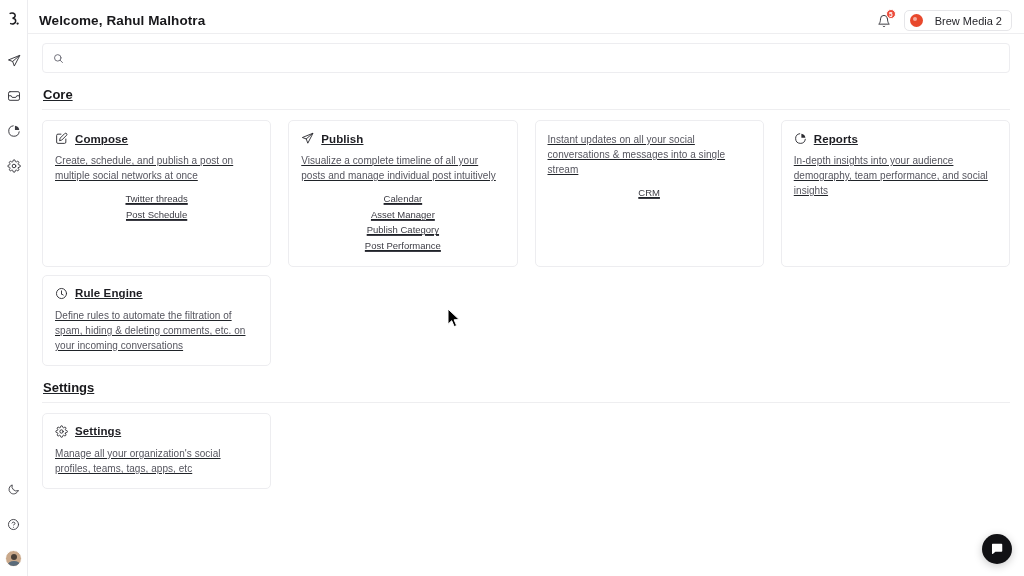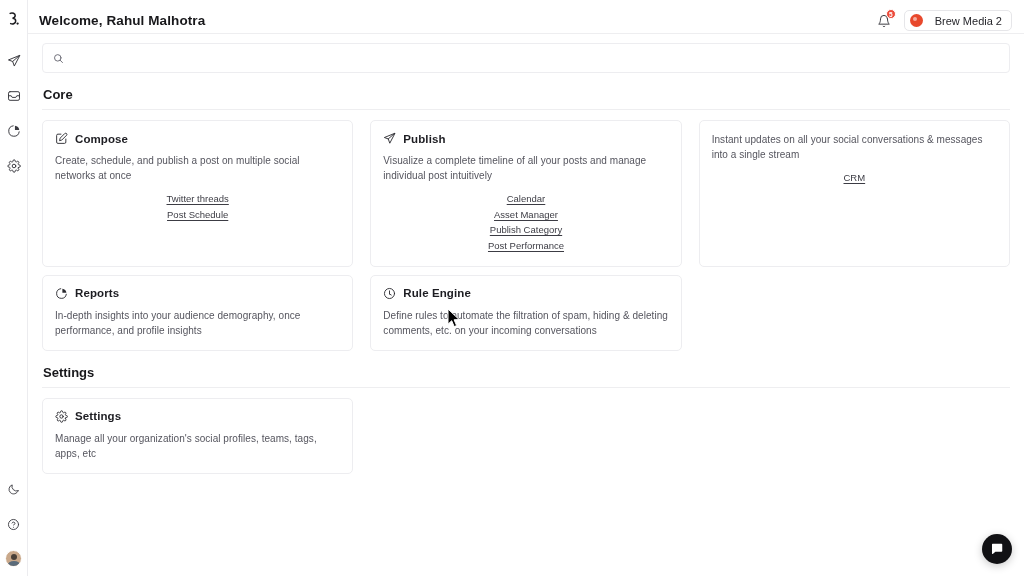--- a/index.html
+++ b/index.html
@@ -225,39 +225,40 @@
     height: 100%;
     padding: 0;
   }
   .search-input::placeholder { color: #9a9aa3; }
 
   
   .content {
     flex: 1 1 auto;
     overflow: hidden;
     padding: 14px 14px 0 14px;
+    text-decoration: underline;
   }
 
   .section-title {
     font-size: 13px;
     font-weight: bold;
     color: #18181b;
     margin-bottom: 7px;
     padding-left: 1px;
   }
 
   .section-rule {
     height: 1px;
     background: #eeeef0;
     margin-bottom: 10px;
   }
 
   .grid {
     display: grid;
-    grid-template-columns: repeat(3, 1fr);
+    grid-template-columns: repeat(4, 1fr);
     gap: 8px 17px;
   }
 
   .card {
     border: 1px solid #ededf0;
     border-radius: 5px;
     background: #ffffff;
     padding: 11px 12px 12px 12px;
     cursor: pointer;
   }
@@ -481,21 +482,21 @@
             <div class="card">
               <div class="card-head">
                 <span class="card-ico">
                   <svg width="13" height="13" viewBox="0 0 24 24" fill="none" stroke="currentColor" stroke-width="1.7" stroke-linecap="round" stroke-linejoin="round">
                     <path d="M20.9 13.4A9 9 0 1 1 10.6 3.1"></path>
                     <path d="M21 10.4A8.4 8.4 0 0 0 13.6 3v7.4z" fill="currentColor" stroke="none"></path>
                   </svg>
                 </span>
                 <span class="card-title">Reports</span>
               </div>
-              <div class="card-desc">In-depth insights into your audience demography, once performance, and profile insights</div>
+              <div class="card-desc">In-depth insights into your audience demography, team performance, and social insights</div>
             </div>
             <div class="card">
               <div class="card-head">
                 <span class="card-ico">
                   <svg width="13" height="13" viewBox="0 0 24 24" fill="none" stroke="currentColor" stroke-width="1.7" stroke-linecap="round" stroke-linejoin="round">
                     <circle cx="12" cy="12" r="9.3"></circle>
                     <path d="M12 7.2v5.6"></path>
                     <path d="M12 12.8l3.2 2"></path>
                   </svg>
                 </span>

